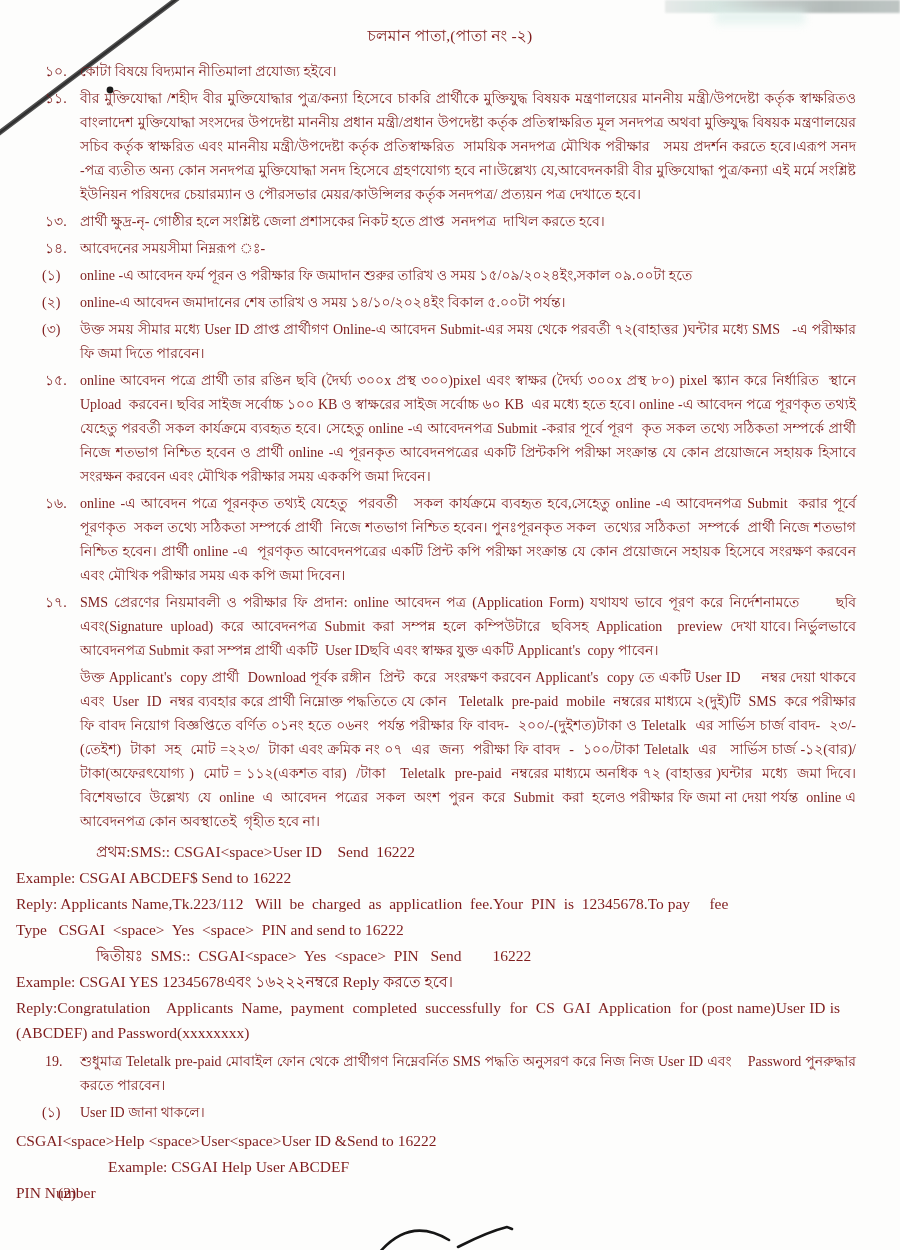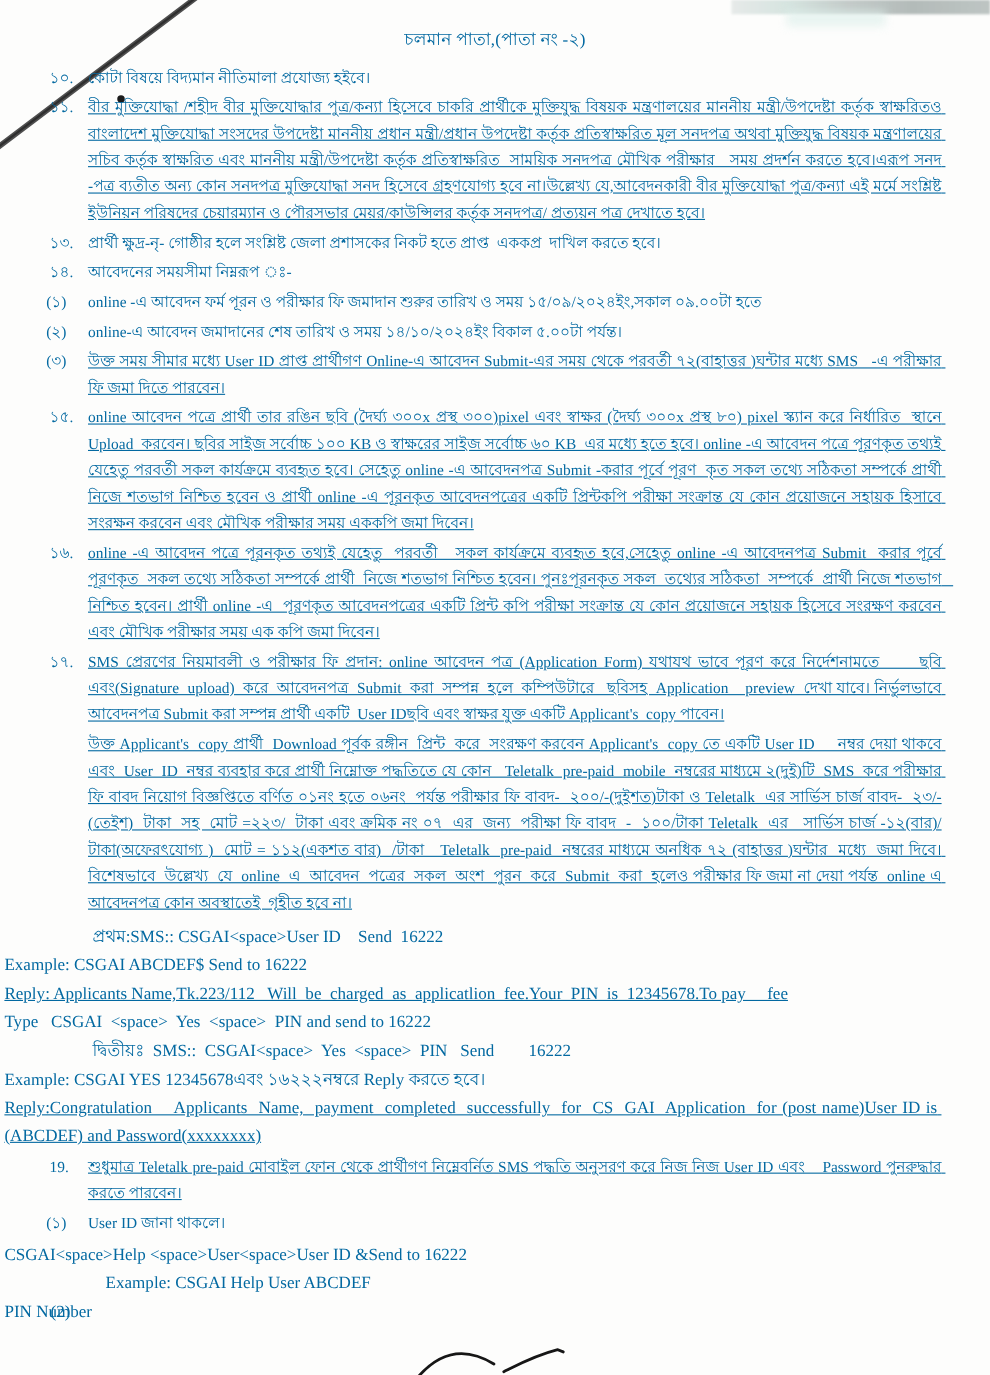--- a/index.html
+++ b/index.html
@@ -3,21 +3,21 @@
 <meta charset="utf-8">
 <style>
   html,body{margin:0;padding:0;background:#e9e9e9;}
   .page{
     position:relative;
     width:900px;height:1250px;
     margin:0 auto;
     background:#fdfdfc;
     overflow:hidden;
     font-family:"Liberation Serif","DejaVu Serif",serif;
-    color:#0369a1;
+    color:#7f1d1d;
   }
   
   .artifact-topright{
     position:absolute;top:0;right:0;width:235px;height:13px;
     background:linear-gradient(to right,#e3e7e6 0%,#cfe0db 22%,#b9c2c0 45%,#a7b0ae 70%,#b3bcba 100%);
     filter:blur(1.2px);
     opacity:.85;
   }
   .artifact-topright2{
     position:absolute;top:10px;right:95px;width:90px;height:14px;
@@ -32,22 +32,22 @@
     letter-spacing:.2px;
   }
   
   .content{margin-top:10px;padding-right:44px;}
   .block{position:relative;margin:0 0 3px 0;font-size:14px;line-height:24px;}
   .block .num{position:absolute;left:45px;top:0;text-align:right;}
   .subitem .num{left:42px;}
   .pl80{padding-left:80px;}
   .pl88{}
   .pl95{padding-left:92px;}
-  .just{text-align:justify;text-justify:inter-word;text-decoration:underline;}
-  .cmd{font-size:15.5px;line-height:25px;margin:1px 4px;}
+  .just{text-align:justify;text-justify:inter-word;}
+  .cmd{font-size:15.5px;line-height:25px;margin:1px 16px;}
   .gap-top{margin-top:5px;}
   .txt{white-space:pre-wrap;}
 </style>
 </head>
 <body>
 
 <div class="page">
 
   <div class="artifact-topright"></div>
   <div class="artifact-topright2"></div>
@@ -62,21 +62,21 @@
       <path d="M 379 1253 Q 410 1216 449 1240"></path>
       <path d="M 458 1247 C 472 1240 487 1232 507 1227 L 512 1229"></path>
     </g>
   </svg>
 
   <div class="title">চলমান পাতা,(পাতা নং -২)</div>
 
   <div class="content" id="doc-content">
       <div class="block item pl80"><span class="num">১০.</span><span class="txt">কোটা বিষয়ে বিদ্যমান নীতিমালা প্রযোজ্য হইবে।</span></div>
       <div class="block item pl80 just"><span class="num">১১.</span><span class="txt">বীর মুক্তিযোদ্ধা /শহীদ বীর মুক্তিযোদ্ধার পুত্র/কন্যা হিসেবে চাকরি প্রার্থীকে মুক্তিযুদ্ধ বিষয়ক মন্ত্রণালয়ের মাননীয় মন্ত্রী/উপদেষ্টা কর্তৃক স্বাক্ষরিতও বাংলাদেশ মুক্তিযোদ্ধা সংসদের উপদেষ্টা মাননীয় প্রধান মন্ত্রী/প্রধান উপদেষ্টা কর্তৃক প্রতিস্বাক্ষরিত মূল সনদপত্র অথবা মুক্তিযুদ্ধ বিষয়ক মন্ত্রণালয়ের সচিব কর্তৃক স্বাক্ষরিত এবং মাননীয় মন্ত্রী/উপদেষ্টা কর্তৃক প্রতিস্বাক্ষরিত  সাময়িক সনদপত্র মৌখিক পরীক্ষার   সময় প্রদর্শন করতে হবে।এরূপ সনদ -পত্র ব্যতীত অন্য কোন সনদপত্র মুক্তিযোদ্ধা সনদ হিসেবে গ্রহণযোগ্য হবে না।উল্লেখ্য যে,আবেদনকারী বীর মুক্তিযোদ্ধা পুত্র/কন্যা এই মর্মে সংশ্লিষ্ট ইউনিয়ন পরিষদের চেয়ারম্যান ও পৌরসভার মেয়র/কাউন্সিলর কর্তৃক সনদপত্র/ প্রত্যয়ন পত্র দেখাতে হবে।</span></div>
-      <div class="block item pl80"><span class="num">১৩.</span><span class="txt">প্রার্থী ক্ষুদ্র-নৃ- গোষ্ঠীর হলে সংশ্লিষ্ট জেলা প্রশাসকের নিকট হতে প্রাপ্ত  এককপ্র  দাখিল করতে হবে।</span></div>
+      <div class="block item pl80"><span class="num">১৩.</span><span class="txt">প্রার্থী ক্ষুদ্র-নৃ- গোষ্ঠীর হলে সংশ্লিষ্ট জেলা প্রশাসকের নিকট হতে প্রাপ্ত  সনদপত্র  দাখিল করতে হবে।</span></div>
       <div class="block item pl80"><span class="num">১৪.</span><span class="txt">আবেদনের সময়সীমা নিম্নরূপ ঃ-</span></div>
       <div class="block subitem pl80"><span class="num">(১)</span><span class="txt">online -এ আবেদন ফর্ম পূরন ও পরীক্ষার ফি জমাদান শুরুর তারিখ ও সময় ১৫/০৯/২০২৪ইং,সকাল ০৯.০০টা হতে</span></div>
       <div class="block subitem pl80"><span class="num">(২)</span><span class="txt">online-এ আবেদন জমাদানের শেষ তারিখ ও সময় ১৪/১০/২০২৪ইং বিকাল ৫.০০টা পর্যন্ত।</span></div>
       <div class="block subitem pl80 just"><span class="num">(৩)</span><span class="txt">উক্ত সময় সীমার মধ্যে User ID প্রাপ্ত প্রার্থীগণ Online-এ আবেদন Submit-এর সময় থেকে পরবর্তী ৭২(বাহাত্তর )ঘন্টার মধ্যে SMS   -এ পরীক্ষার ফি জমা দিতে পারবেন।</span></div>
       <div class="block item pl80 just"><span class="num">১৫.</span><span class="txt">online আবেদন পত্রে প্রার্থী তার রঙিন ছবি (দৈর্ঘ্য ৩০০x প্রস্থ ৩০০)pixel এবং স্বাক্ষর (দৈর্ঘ্য ৩০০x প্রস্থ ৮০) pixel স্ক্যান করে নির্ধারিত  স্থানে Upload  করবেন। ছবির সাইজ সর্বোচ্চ ১০০ KB ও স্বাক্ষরের সাইজ সর্বোচ্চ ৬০ KB  এর মধ্যে হতে হবে। online -এ আবেদন পত্রে পূরণকৃত তথ্যই যেহেতু পরবর্তী সকল কার্যক্রমে ব্যবহৃত হবে। সেহেতু online -এ আবেদনপত্র Submit -করার পূর্বে পূরণ  কৃত সকল তথ্যে সঠিকতা সম্পর্কে প্রার্থী নিজে শতভাগ নিশ্চিত হবেন ও প্রার্থী online -এ পূরনকৃত আবেদনপত্রের একটি প্রিন্টকপি পরীক্ষা সংক্রান্ত যে কোন প্রয়োজনে সহায়ক হিসাবে সংরক্ষন করবেন এবং মৌখিক পরীক্ষার সময় এককপি জমা দিবেন।</span></div>
       <div class="block item pl80 just"><span class="num">১৬.</span><span class="txt">online -এ আবেদন পত্রে পূরনকৃত তথ্যই যেহেতু  পরবর্তী   সকল কার্যক্রমে ব্যবহৃত হবে,সেহেতু online -এ আবেদনপত্র Submit  করার পূর্বে পূরণকৃত  সকল তথ্যে সঠিকতা সম্পর্কে প্রার্থী  নিজে শতভাগ নিশ্চিত হবেন। পুনঃপূরনকৃত সকল  তথ্যের সঠিকতা  সম্পর্কে  প্রার্থী নিজে শতভাগ   নিশ্চিত হবেন। প্রার্থী online -এ  পূরণকৃত আবেদনপত্রের একটি প্রিন্ট কপি পরীক্ষা সংক্রান্ত যে কোন প্রয়োজনে সহায়ক হিসেবে সংরক্ষণ করবেন এবং মৌখিক পরীক্ষার সময় এক কপি জমা দিবেন।</span></div>
       <div class="block item pl80 just"><span class="num">১৭.</span><span class="txt">SMS প্রেরণের নিয়মাবলী ও পরীক্ষার ফি প্রদান: online আবেদন পত্র (Application Form) যথাযথ ভাবে পূরণ করে নির্দেশনামতে      ছবি এবং(Signature  upload)  করে  আবেদনপত্র  Submit  করা  সম্পন্ন  হলে  কম্পিউটারে   ছবিসহ  Application    preview  দেখা যাবে। নির্ভুলভাবে আবেদনপত্র Submit করা সম্পন্ন প্রার্থী একটি  User IDছবি এবং স্বাক্ষর যুক্ত একটি Applicant's  copy পাবেন।</span></div>
       <div class="block para pl80 just"><span class="txt">উক্ত Applicant's  copy প্রার্থী  Download পূর্বক রঙ্গীন  প্রিন্ট  করে  সংরক্ষণ করবেন Applicant's  copy তে একটি User ID     নম্বর দেয়া থাকবে এবং  User  ID  নম্বর ব্যবহার করে প্রার্থী নিম্নোক্ত পদ্ধতিতে যে কোন   Teletalk  pre-paid  mobile  নম্বরের মাধ্যমে ২(দুই)টি  SMS  করে পরীক্ষার ফি বাবদ নিয়োগ বিজ্ঞপ্তিতে বর্ণিত ০১নং হতে ০৬নং  পর্যন্ত পরীক্ষার ফি বাবদ-  ২০০/-(দুইশত)টাকা ও Teletalk  এর সার্ভিস চার্জ বাবদ-  ২৩/-(তেইশ)  টাকা  সহ  মোট =২২৩/  টাকা এবং ক্রমিক নং ০৭  এর  জন্য  পরীক্ষা ফি বাবদ  -  ১০০/টাকা Teletalk  এর   সার্ভিস চার্জ -১২(বার)/টাকা(অফেরৎযোগ্য )  মোট = ১১২(একশত বার)  /টাকা   Teletalk  pre-paid  নম্বরের মাধ্যমে অনধিক ৭২ (বাহাত্তর )ঘন্টার  মধ্যে  জমা দিবে। বিশেষভাবে  উল্লেখ্য  যে  online  এ  আবেদন  পত্রের  সকল  অংশ  পুরন  করে  Submit  করা  হলেও পরীক্ষার ফি জমা না দেয়া পর্যন্ত  online এ আবেদনপত্র কোন অবস্থাতেই  গৃহীত হবে না।</span></div>
       <div class="block cmd pl80 gap-top"><span class="txt">প্রথম:SMS:: CSGAI&lt;space&gt;User ID    Send  16222</span></div>
       <div class="block cmd pl88"><span class="txt">Example: CSGAI ABCDEF$ Send to 16222</span></div>

